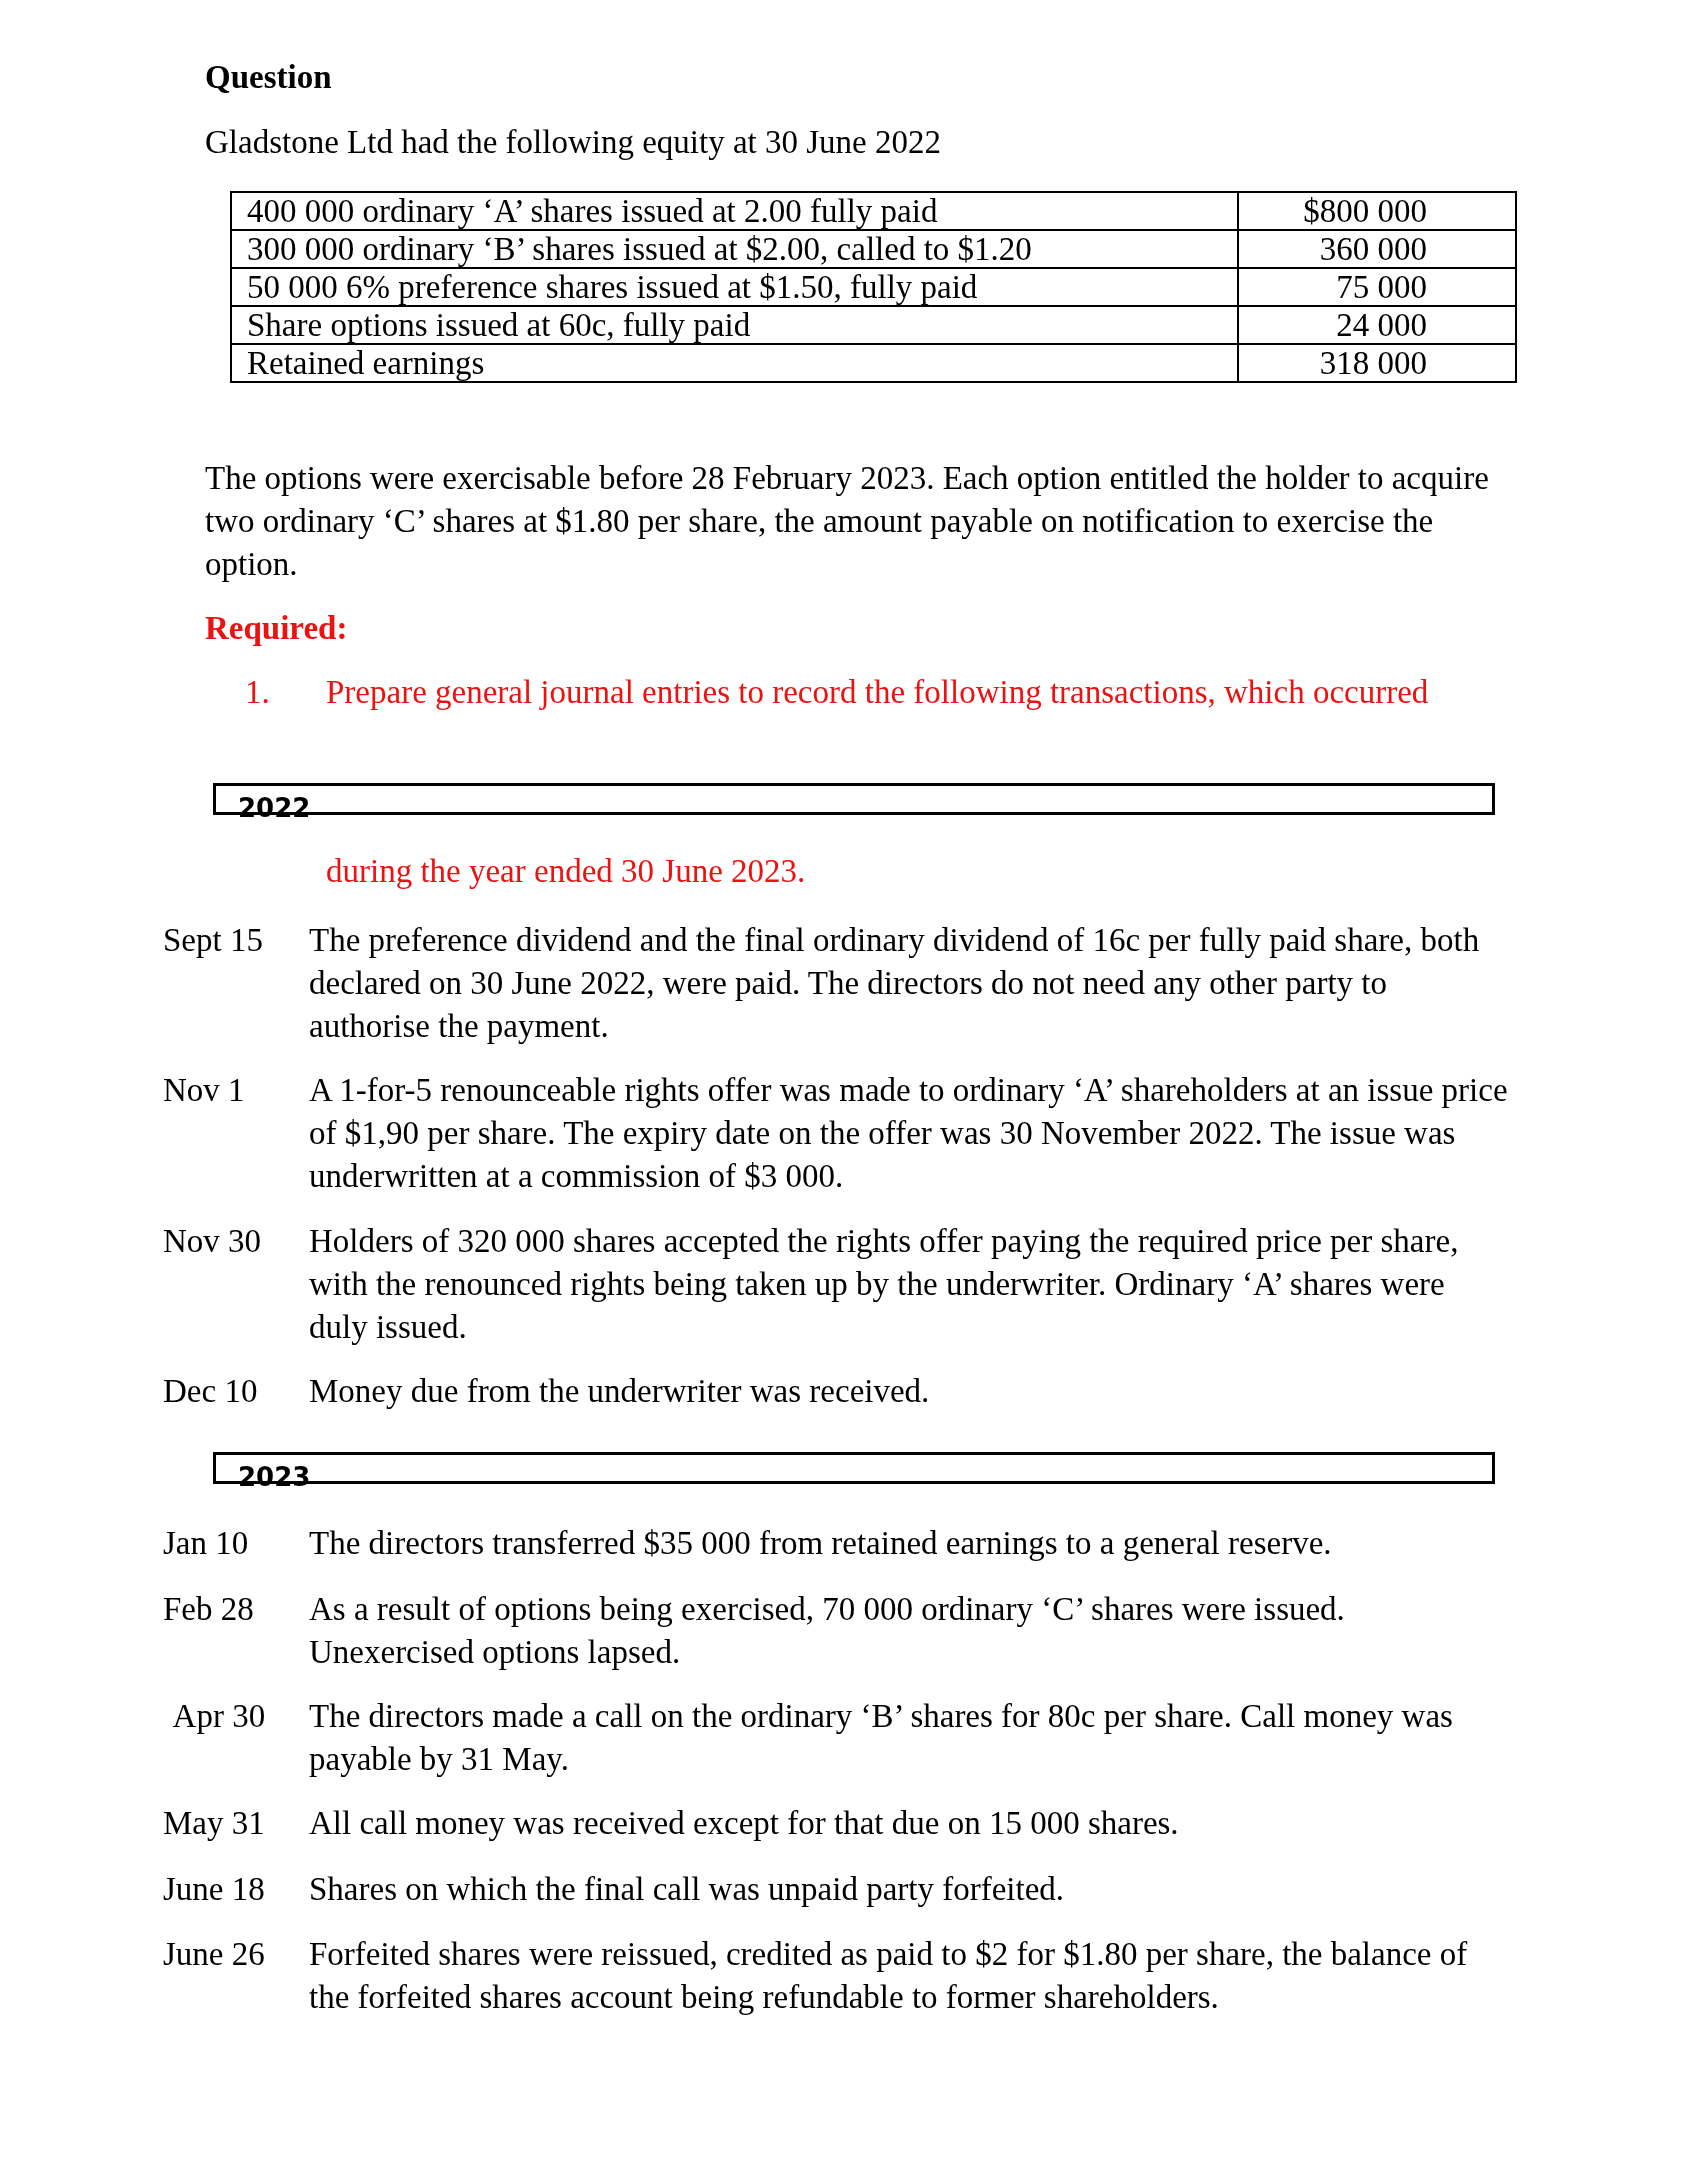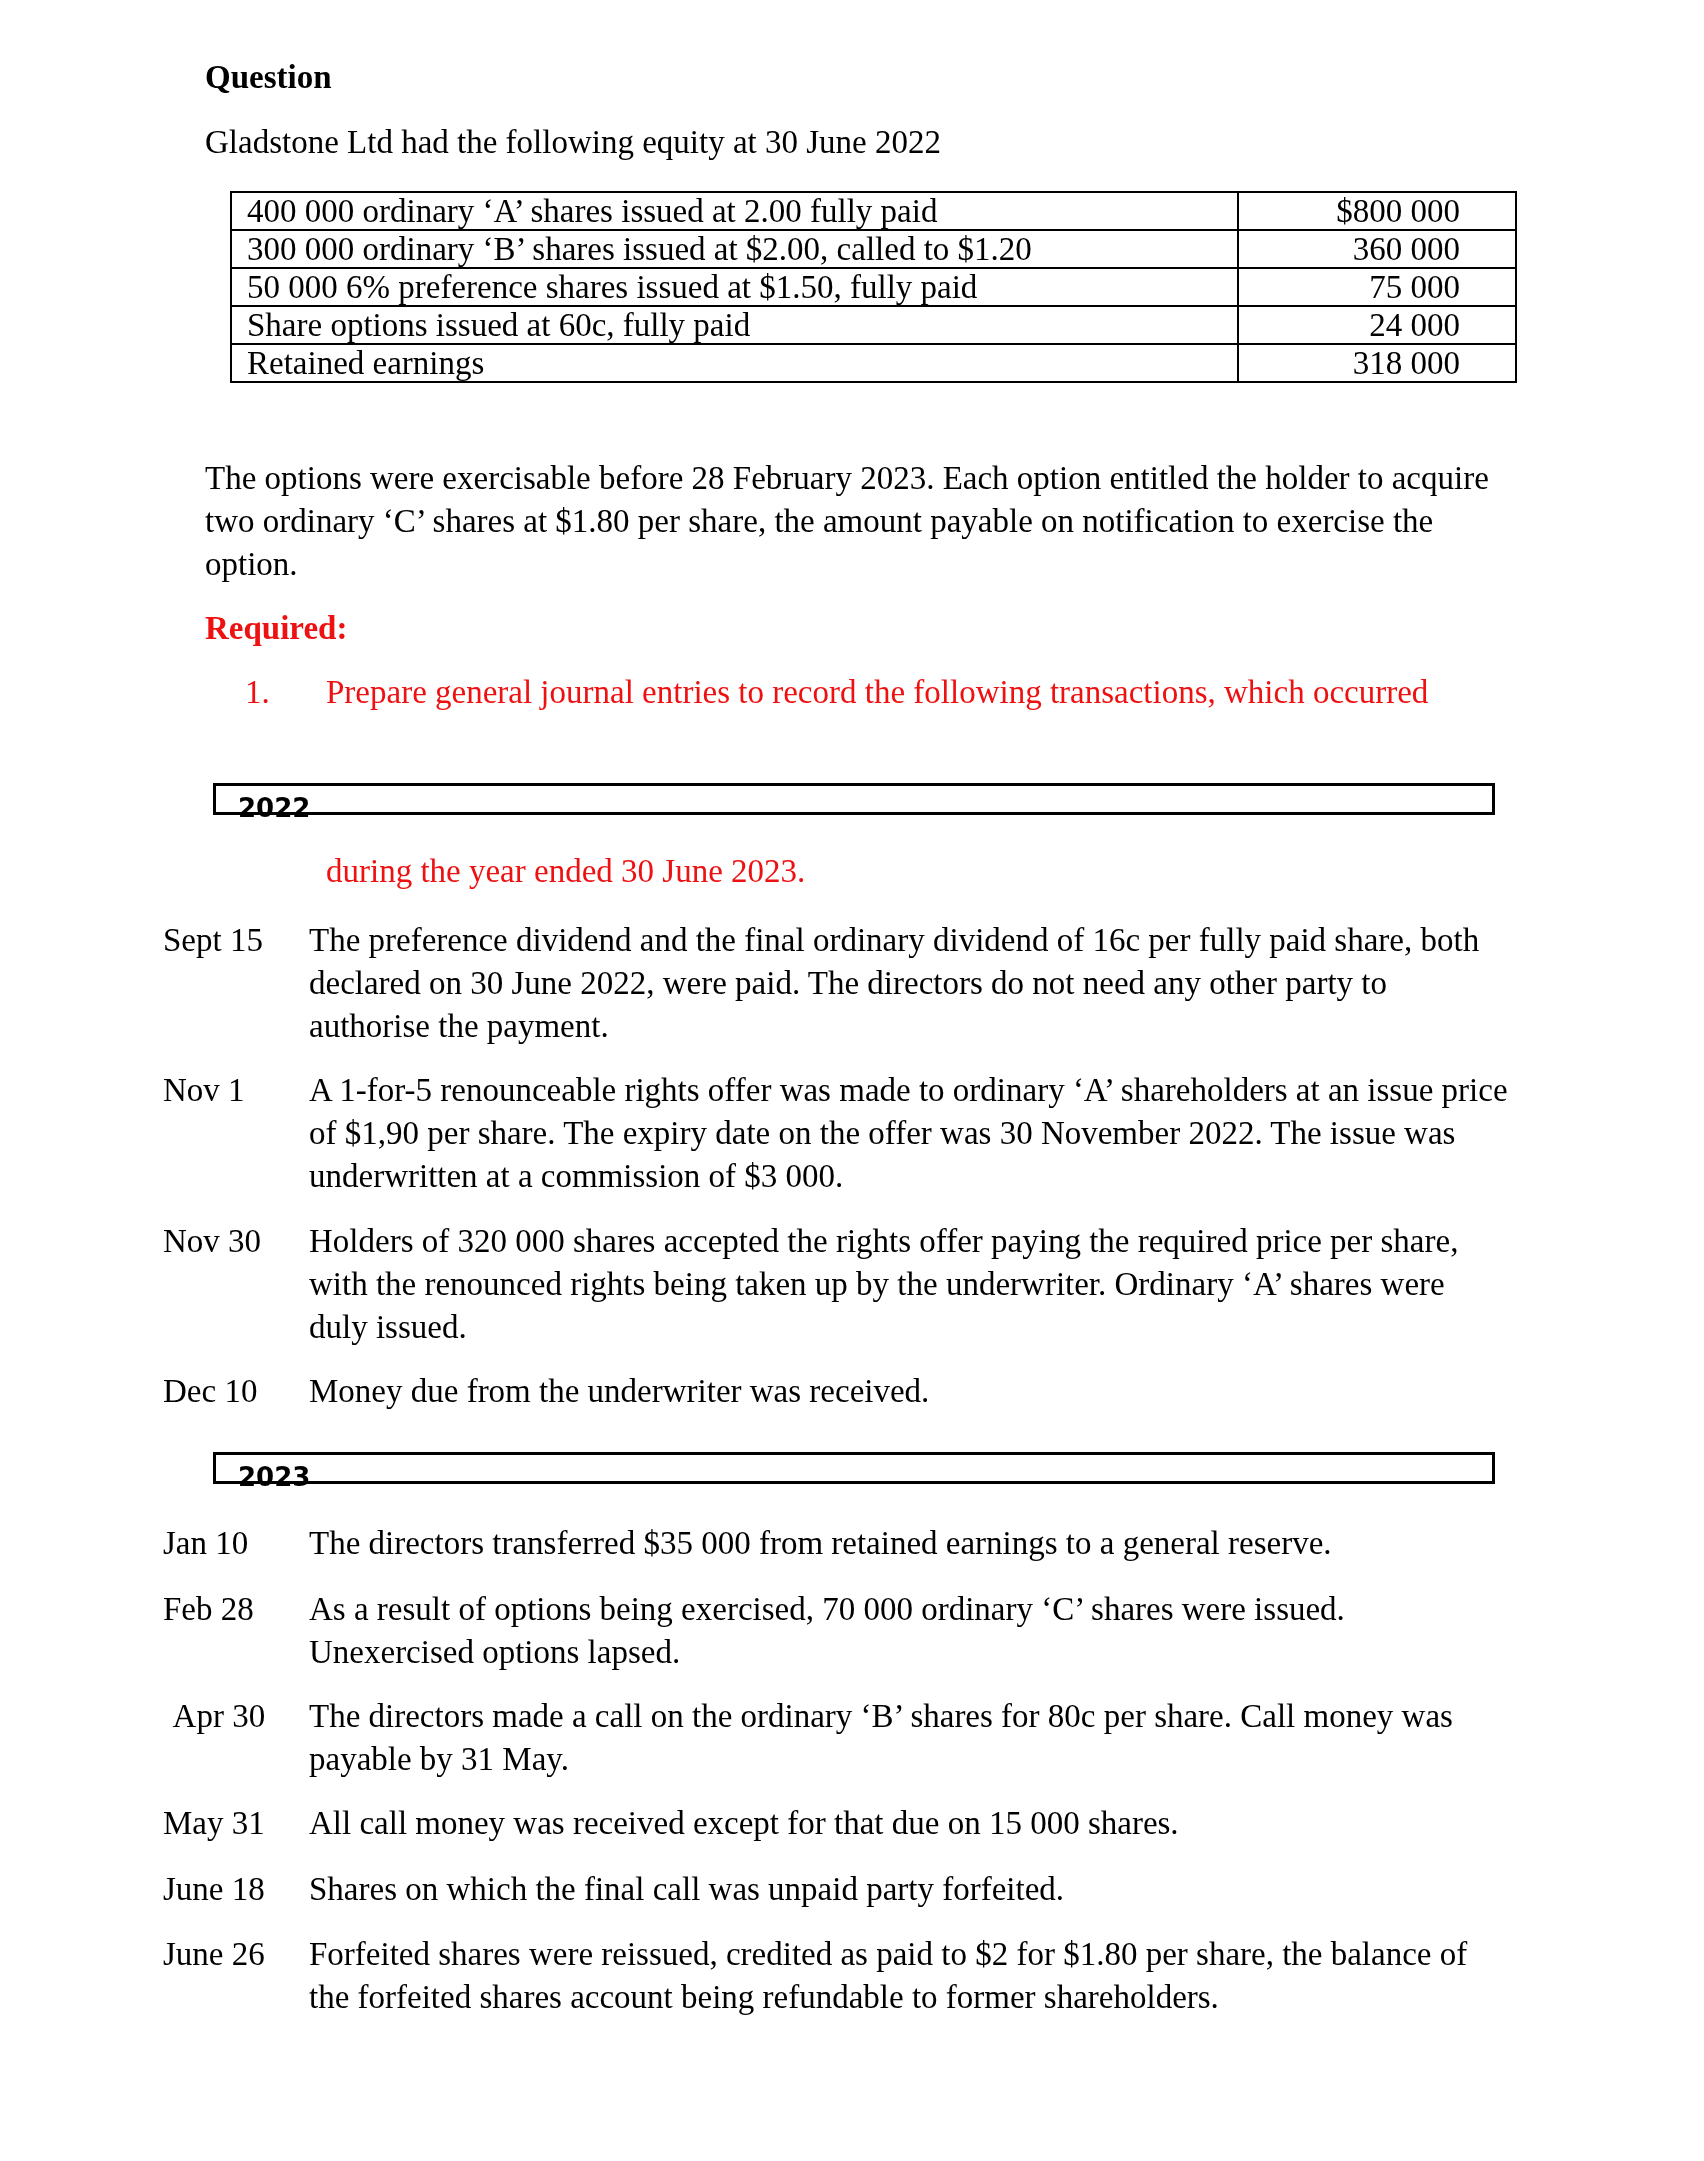--- a/index.html
+++ b/index.html
@@ -5,21 +5,21 @@
   html, body { margin: 0; padding: 0; background: #ffffff; }
   body { width: 1704px; height: 2161px; position: relative; overflow: hidden;
          font-family: "Liberation Serif", "DejaVu Serif", serif; color: #000; }
   .abs { position: absolute; }
   .title { left: 205px; top: 59px; font-size: 33px; font-weight: bold; }
   .intro { left: 205px; top: 124px; font-size: 33px; }
   table.equity { position: absolute; left: 190px; top: 191px; width: 1287px;
          border-collapse: collapse; font-size: 33px; margin-left: 40px; }
   table.equity td { border: 2.7px solid #000; padding: 0 15px; height: 36px; line-height: 36px; }
   table.equity td.desc { width: 975px; }
-  table.equity td.amt { text-align: right; padding-right: 55px; }
+  table.equity td.amt { text-align: right; padding-right: 88px; }
   .para { left: 205px; top: 457px; width: 1291px; font-size: 33px; line-height: 43px; }
   .required { left: 205px; top: 610px; font-size: 33px; font-weight: bold; color: #ee1111; }
   .req-item { top: 674px; font-size: 33px; color: #ee1111; }
   .req-num { left: 245px; }
   .req-text { left: 326px; }
   .yearbox { left: 213px; width: 1282px; height: 32px; border: 3.4px solid #000; box-sizing: border-box; }
   .yearbox span { position: absolute; left: 22px; top: 6.9px; font-family: "DejaVu Sans", "Liberation Sans", sans-serif;
          font-weight: bold; font-size: 26px; }
   .cont { left: 326px; top: 853px; font-size: 33px; color: #ee1111; }
   .tx { left: 163px; width: 1346px; font-size: 33px; line-height: 43px; }

